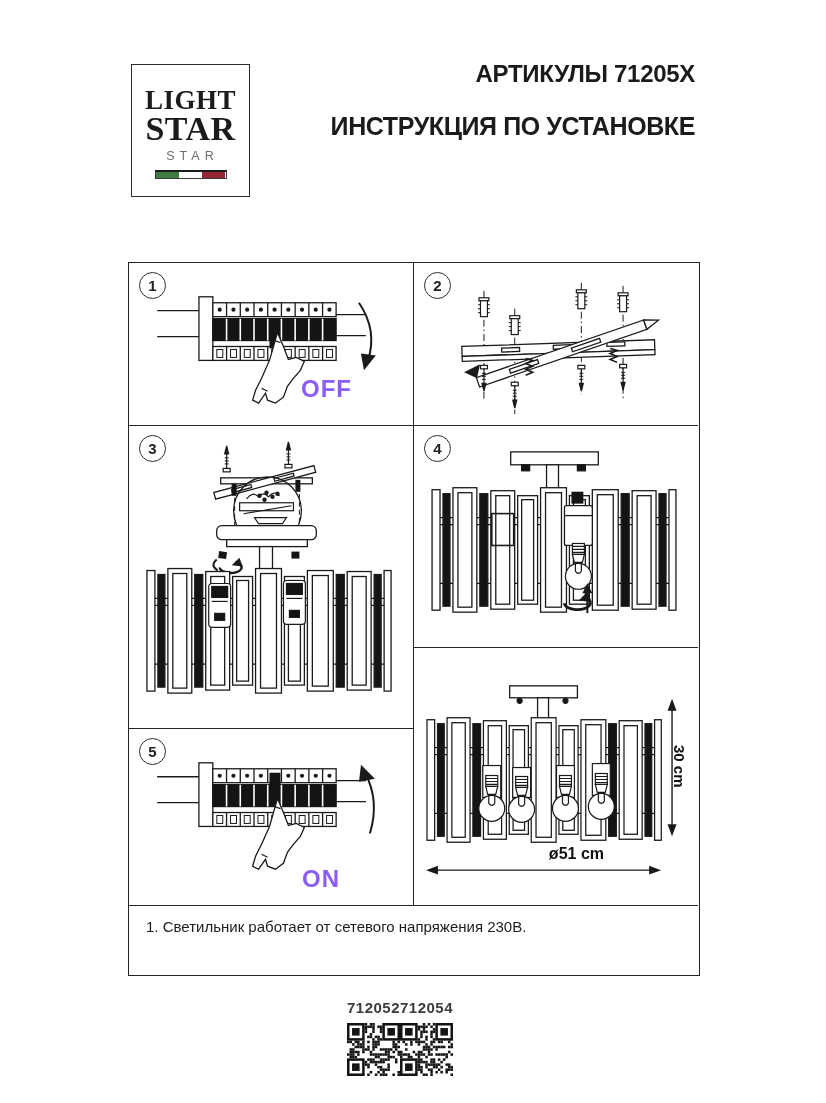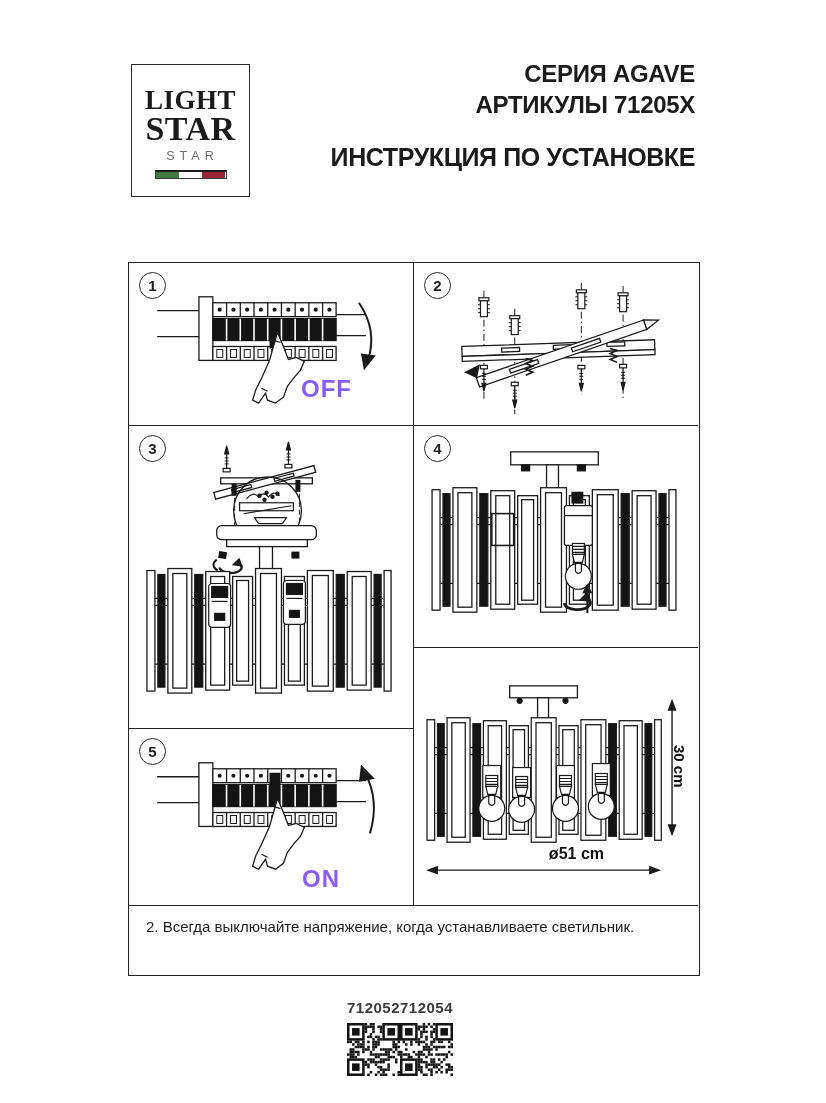--- a/index.html
+++ b/index.html
@@ -169,21 +169,20 @@
     <div class="logo-w2">STAR</div>
     <div class="logo-w3">STAR</div>
     <div class="logo-flag">
       <span style="background:#3f7b41"></span>
         <span style="background:#ffffff"></span>
         <span style="background:#962635"></span>
     </div>
   </div>
 
   <div class="titles">
-    <div class="title-top">СЕРИЯ AGAVE</div>
     <div class="title-top">АРТИКУЛЫ 71205X</div>
     <div class="title-instr">ИНСТРУКЦИЯ ПО УСТАНОВКЕ</div>
   </div>
 
   <div class="grid">
 
     <section class="panel p1 b-r b-b">
       <span class="badge">1</span>
       <svg class="art" viewBox="0 0 285 163">
         <use href="#breaker"></use>
@@ -342,21 +341,21 @@
         <path d="M248 223 L236 218.5 L236 227.5 Z" fill="#1a1a1a"></path>
         <path d="M259 58 V182" stroke="#1a1a1a" stroke-width="1.4" fill="none"></path>
         <path d="M259 51 L254.5 63 L263.5 63 Z" fill="#1a1a1a"></path>
         <path d="M259 189 L254.5 177 L263.5 177 Z" fill="#1a1a1a"></path>
       </svg>
       <span class="dim-dia">ø51 cm</span>
       <span class="dim-h">30 cm</span>
     </section>
 
     <section class="notes">
-      <p>2. Всегда выключайте напряжение, когда устанавливаете светильник.</p>
+      <p>1. Светильник работает от сетевого напряжения 230В.</p>
     </section>
   </div>
 
   <div class="footer">
     <div class="code">
       <div class="code-label">712052</div>
       <div class="qr"><svg width="53" height="53" viewBox="0 0 52.5 52.5" xmlns="http://www.w3.org/2000/svg">
             <rect x="0" y="0" width="17.5" height="17.5" fill="#141414"></rect>
             <rect x="2.5" y="2.5" width="12.5" height="12.5" fill="#fff"></rect>
             <rect x="5" y="5" width="7.5" height="7.5" fill="#141414"></rect>

